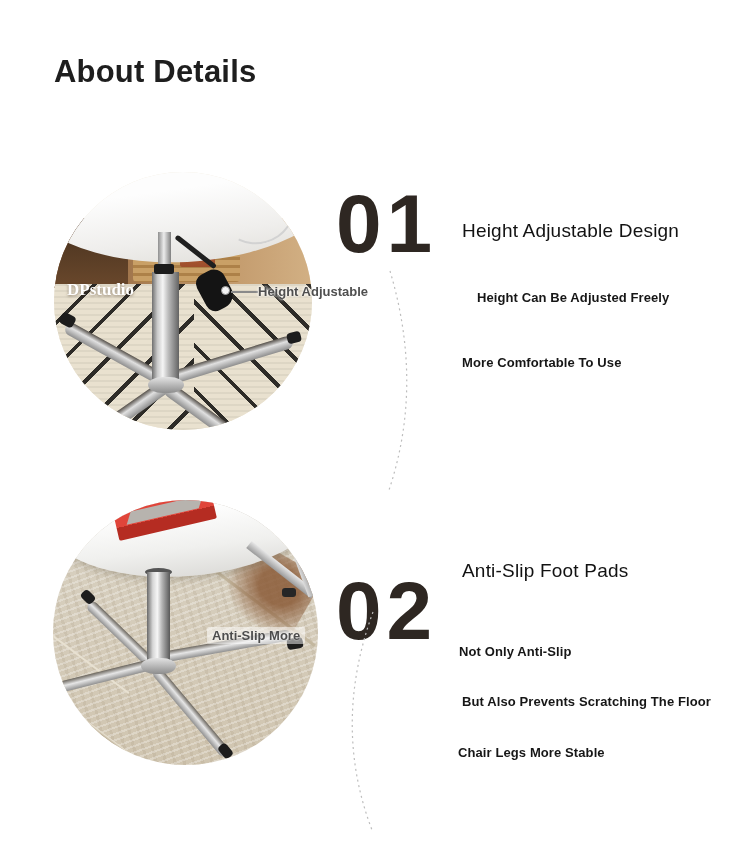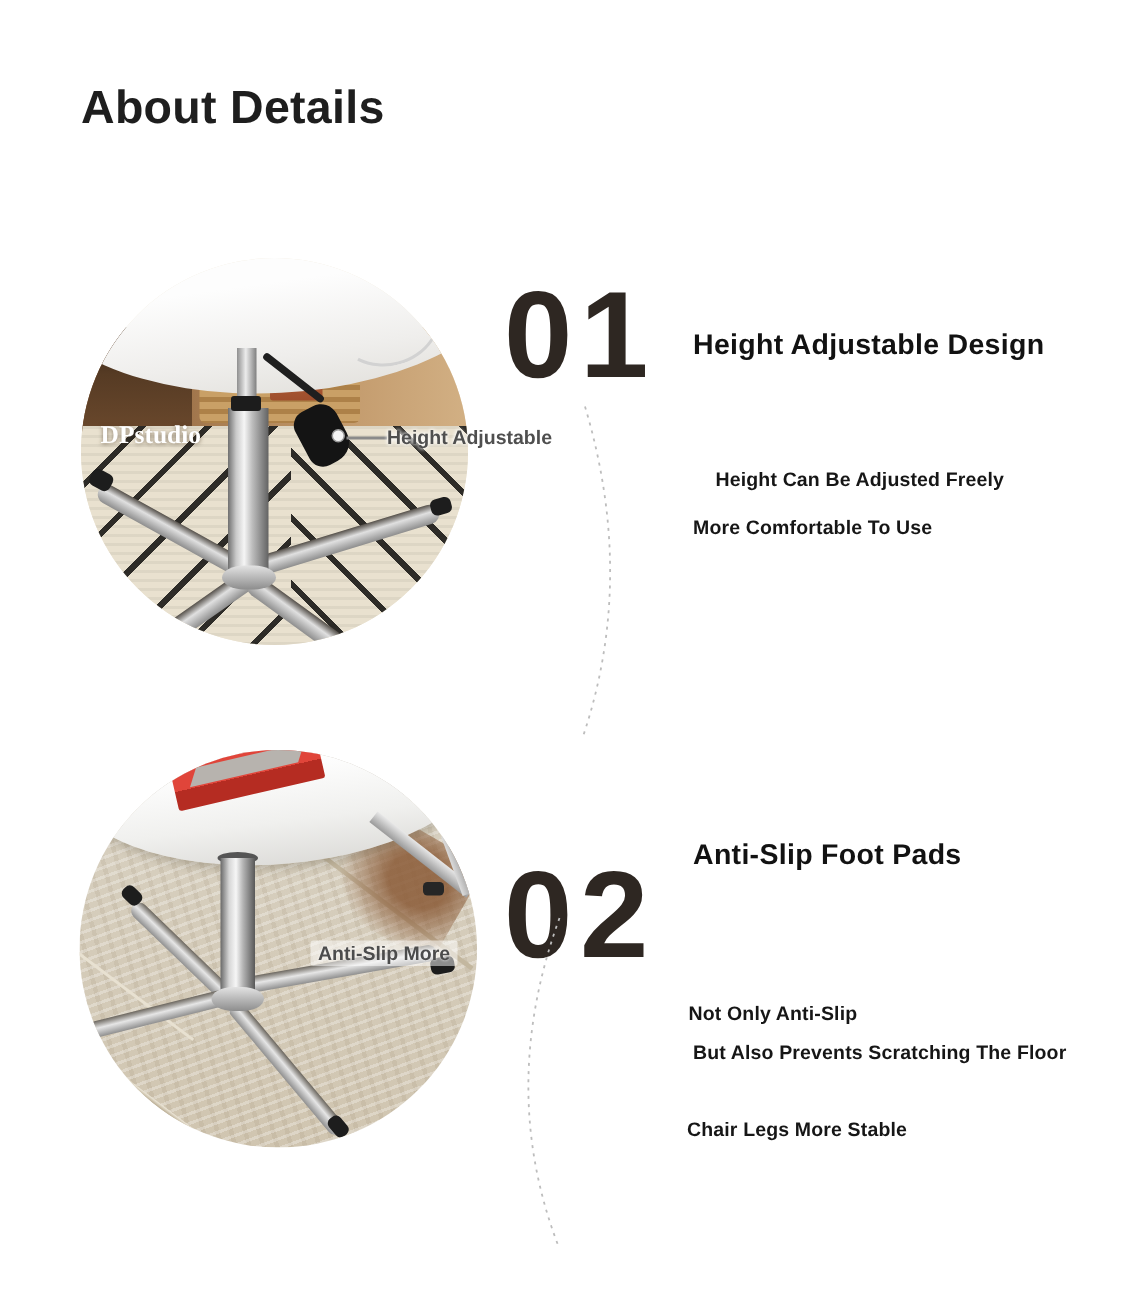--- a/index.html
+++ b/index.html
@@ -9,26 +9,26 @@
     background:#fff; overflow:hidden;
     font-family:"Liberation Sans", sans-serif;
   }
   .abs { position:absolute; }
 
   
   .page-title { left:54px; top:54px; font-size:31px; font-weight:700; color:#1e1e1e; letter-spacing:.2px; }
   .feature-num { font-size:82px; line-height:1; font-weight:700; color:#2e2722; letter-spacing:5px; }
   .num1 { left:336px; top:183px; }
   .num2 { left:336px; top:526px;margin-top:44px; }
-  .feature-title { font-size:19px; font-weight:700; color:#121212; letter-spacing:.2px; }
+  .feature-title { font-size:19px; font-weight:400; color:#121212; letter-spacing:.2px; }
   .t1 { left:462px; top:220px; }
   .t2 { left:462px; top:560px; }
   .feature-line { font-size:13px; font-weight:700; color:#161616; letter-spacing:.1px; }
-  .l1a { left:459px; top:312px;padding-left:18px; } .l1b { left:462px; top:344px;text-align:center; }
-  .l2a { left:459px; top:668px; } .l2b { left:462px; top:694px; } .l2c { left:458px; top:745px;text-align:right; }
+  .l1a { left:459px; top:290px;padding-left:18px; } .l1b { left:462px; top:355px;text-align:center; }
+  .l2a { left:459px; top:644px; } .l2b { left:462px; top:694px; } .l2c { left:458px; top:745px;text-align:right; }
 
   
   .curves { left:0; top:0; pointer-events:none; z-index:2; }
   .curves path { fill:none; stroke:#bdbdbd; stroke-width:1.2; stroke-dasharray:2 3.5; }
 
   
   .photo { border-radius:50%; overflow:hidden; z-index:1; }
   .photo * { position:absolute; }
   .c1 { left:54px; top:172px; width:258px; height:258px; background:#efe8d8; }
   .c2 { left:53px; top:500px; width:265px; height:265px;

